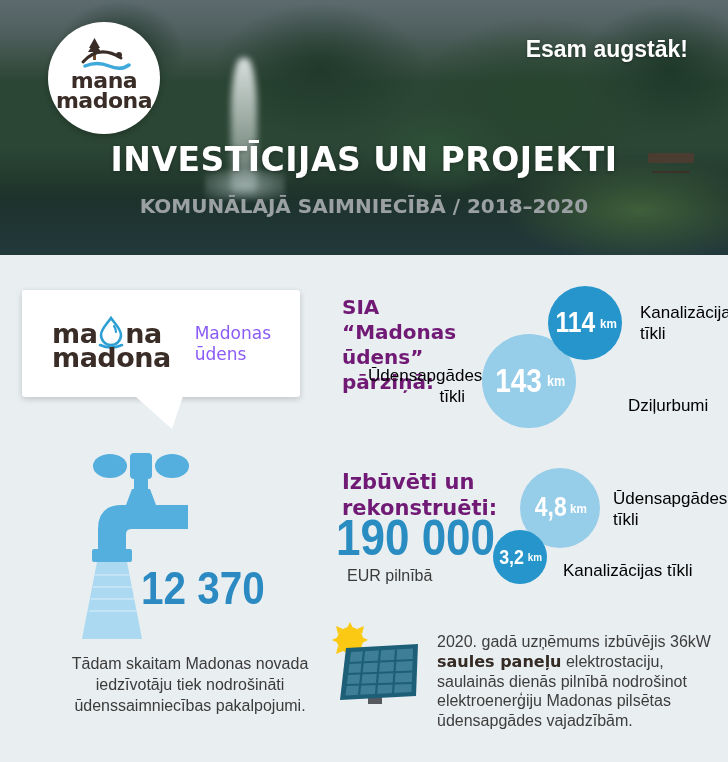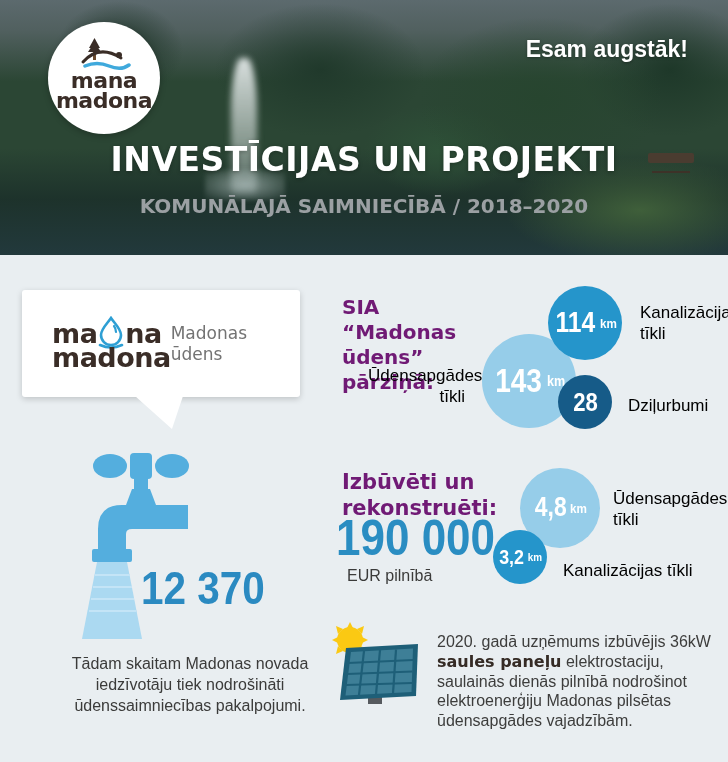--- a/index.html
+++ b/index.html
@@ -48,21 +48,21 @@
   .content { position:absolute; left:0; top:255px; width:728px; height:507px; background:#e9eef1; }
 
   .speech-card { position:absolute; left:22px; top:35px; width:278px; height:107px; background:#fff;
     border-radius:3px; box-shadow:0 2px 6px rgba(0,0,0,0.18); display:flex; align-items:center; padding-left:30px; }
   .speech-tail { position:absolute; left:135px; top:141px; width:48px; height:33px; background:#fff;
     clip-path:polygon(0 0, 100% 0, 77% 100%); }
   .card-logo { line-height:0.9; }
   .card-logo .row1 { display:flex; align-items:flex-end; }
   .card-logo .logo-word { font-size:27px; }
   .drop-wrap { width:26px; height:34px; margin:0 1px -4px 1px; }
-  .brand-name { color:#737373; font-family:"DejaVu Sans", sans-serif; font-size:17px; line-height:1.2; font-weight:500; }
+  .brand-name { margin-left:24px; color:#8b5cf6; font-family:"DejaVu Sans", sans-serif; font-size:17px; line-height:1.2; font-weight:500; }
 
   .sec-heading { position:absolute; font-family:"DejaVu Sans", sans-serif; font-weight:800; color:#701a75; font-size:20px; line-height:1.25; }
   #heading-networks { left:342px; top:40px; width:150px; }
   #heading-built { left:342px; top:214px; width:170px; font-size:21px; }
 
   .bubble { position:absolute; border-radius:50%; display:flex; flex-direction:row; align-items:center; justify-content:center; color:#fff; }
   .bubble .val { font-weight:700; transform:scaleX(0.85); line-height:0.95; }
   .bubble .unit { font-weight:700; transform:scaleX(0.9); }
   #bubble-143 { left:482px; top:79px;  width:94px; height:94px; z-index:1;align-items:center; }
   #bubble-114 { left:548px; top:31px;  width:74px; height:74px; z-index:2; }
@@ -152,23 +152,20 @@
 
     <div class="sec-heading" id="heading-networks">SIA “Madonas ūdens” pārziņā:</div>
 
     <div class="bubble" id="bubble-114" style="background:#2595cb">
       <div class="val">114</div>
       <div class="unit">km</div>
     </div>
     <div class="bubble" id="bubble-143" style="background:#96cde9">
       <div class="val">143</div>
       <div class="unit">km</div>
-    </div>
-    <div class="bubble" id="bubble-28" style="background:#165b88">
-      <div class="val">28</div>
     </div>
     <div class="bubble-label" id="label-kanalizacijas-1">Kanalizācijas tīkli</div>
     <div class="bubble-label" id="label-udensapgades-1">Ūdensapgādes tīkli</div>
     <div class="bubble-label" id="label-dzilurbumi">Dziļurbumi</div>
 
     <svg id="faucet-svg" width="112" height="188" viewBox="0 0 112 188">
       <ellipse cx="30" cy="13" rx="17" ry="12" fill="#54aede"></ellipse>
       <ellipse cx="92" cy="13" rx="17" ry="12" fill="#54aede"></ellipse>
       <rect x="50" y="0" width="22" height="26" rx="4" fill="#54aede"></rect>
       <rect x="54" y="22" width="14" height="16" fill="#54aede"></rect>

